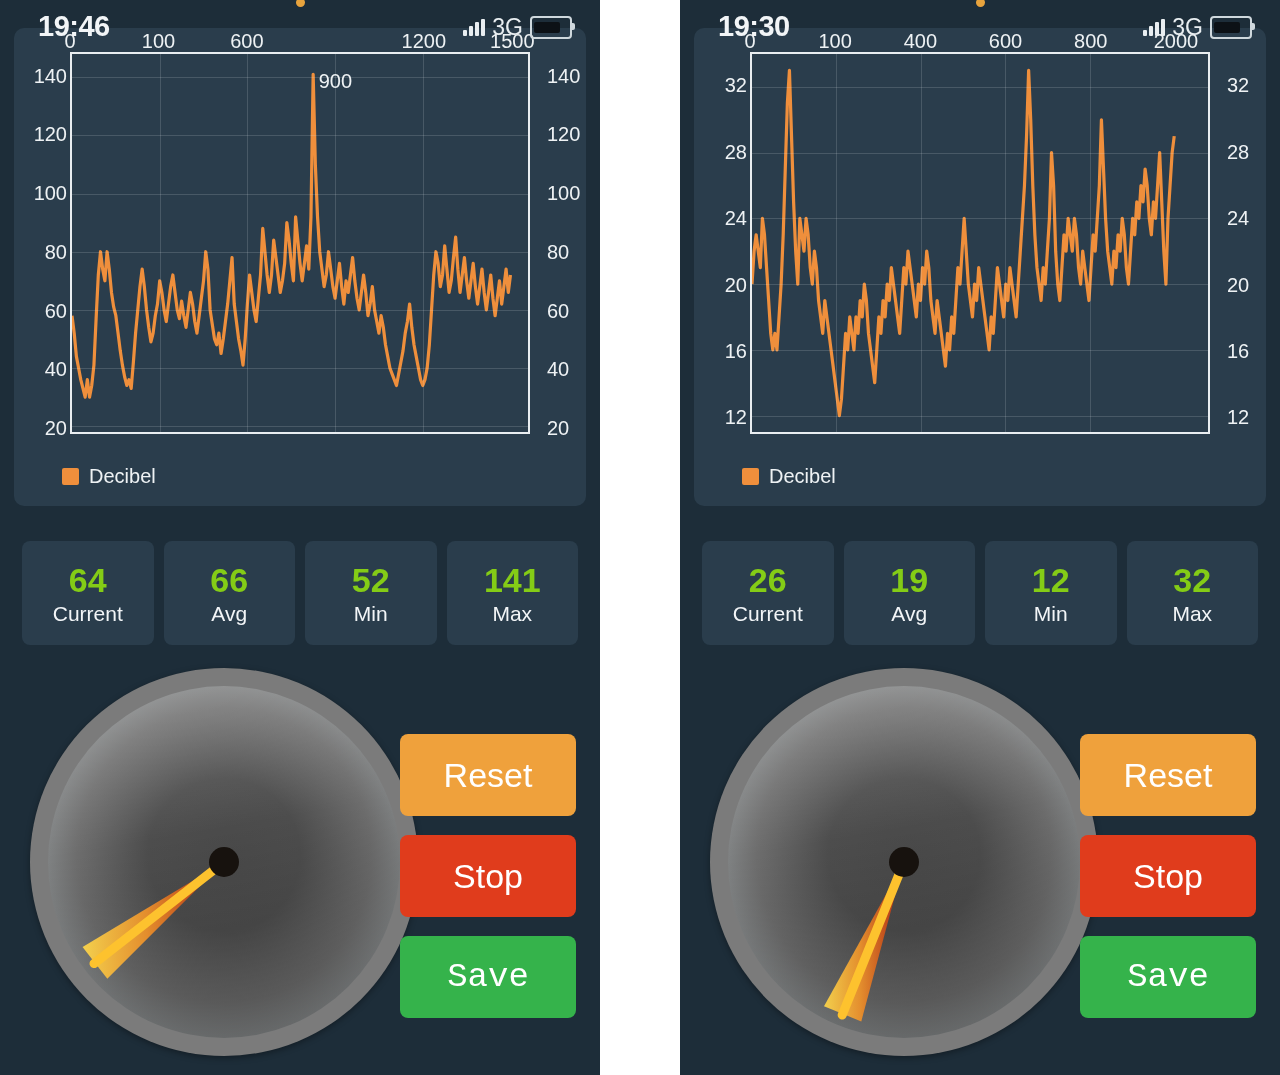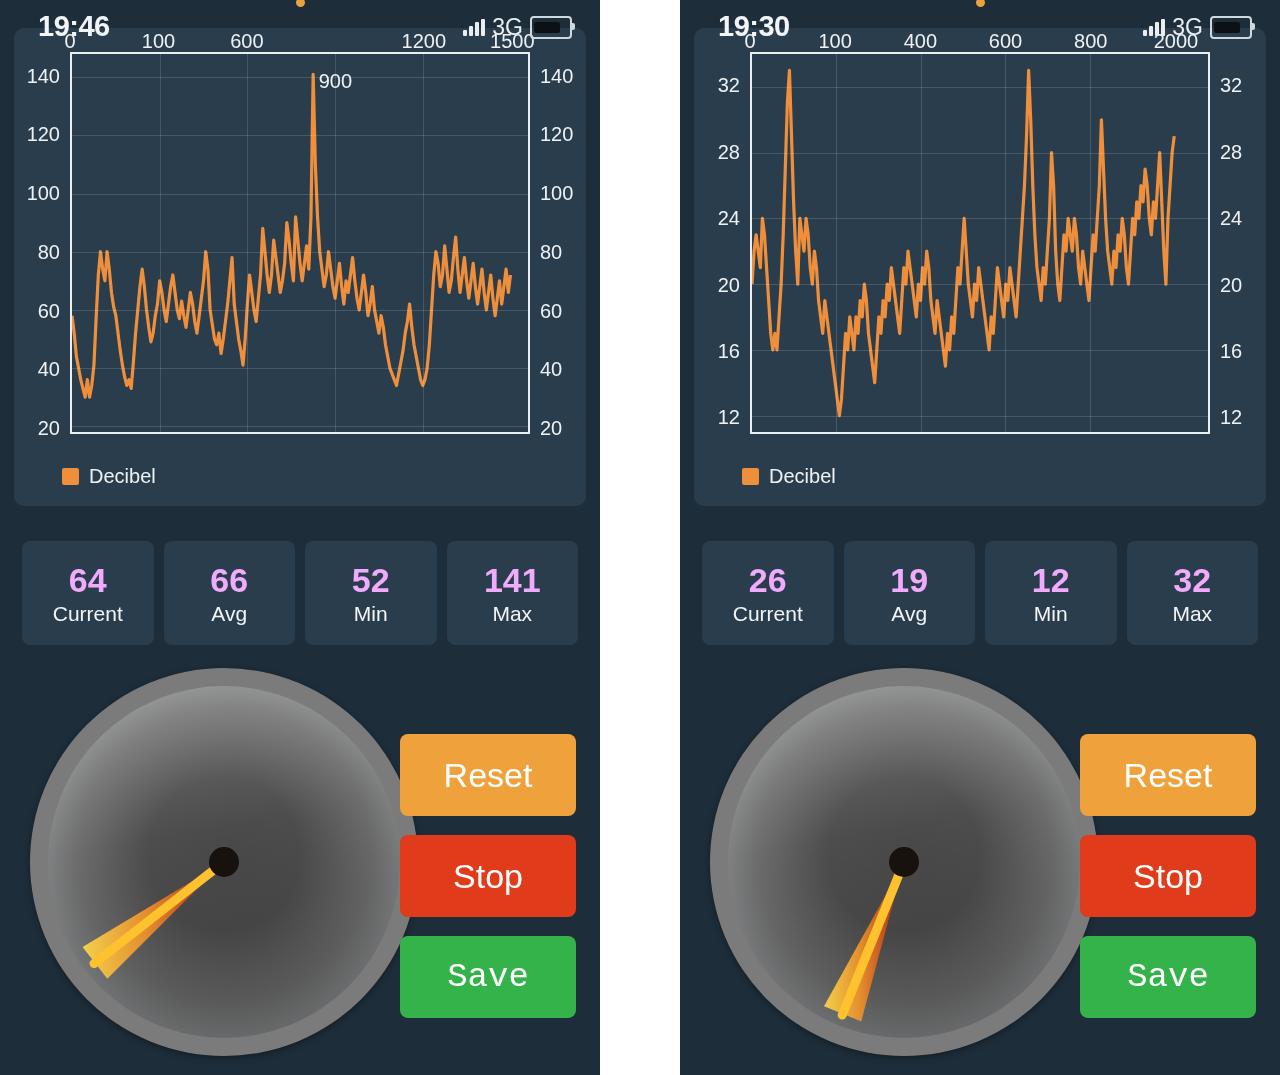--- a/index.html
+++ b/index.html
@@ -136,20 +136,21 @@
     font-size: 20px;
     color: #eef2f4;
     white-space: nowrap;
   }
   .ylab {
     position: absolute;
     transform: translateY(-50%);
     font-size: 20px;
     color: #eef2f4;
     white-space: nowrap;
+    padding-left: 7px;
   }
   .ylab.left { right: 534px; text-align: right; }
   .ylab.right { left: 534px; }
 
   .legend {
     position: absolute;
     left: 48px; bottom: 18px;
     display: flex; align-items: center; gap: 10px;
   }
   .legend-swatch {
@@ -178,21 +179,21 @@
     border-radius: 8px;
     display: flex;
     flex-direction: column;
     align-items: center;
     justify-content: center;
     gap: 6px;
   }
   .stat-value {
     font-size: 34px;
     font-weight: bold;
-    color: #f0abfc;
+    color: #84cc16;
     line-height: 1;
   }
   .stat-label {
     font-size: 21px;
     color: #f2f5f7;
     line-height: 1;
   }
 
   
   .gauge-wrap {

